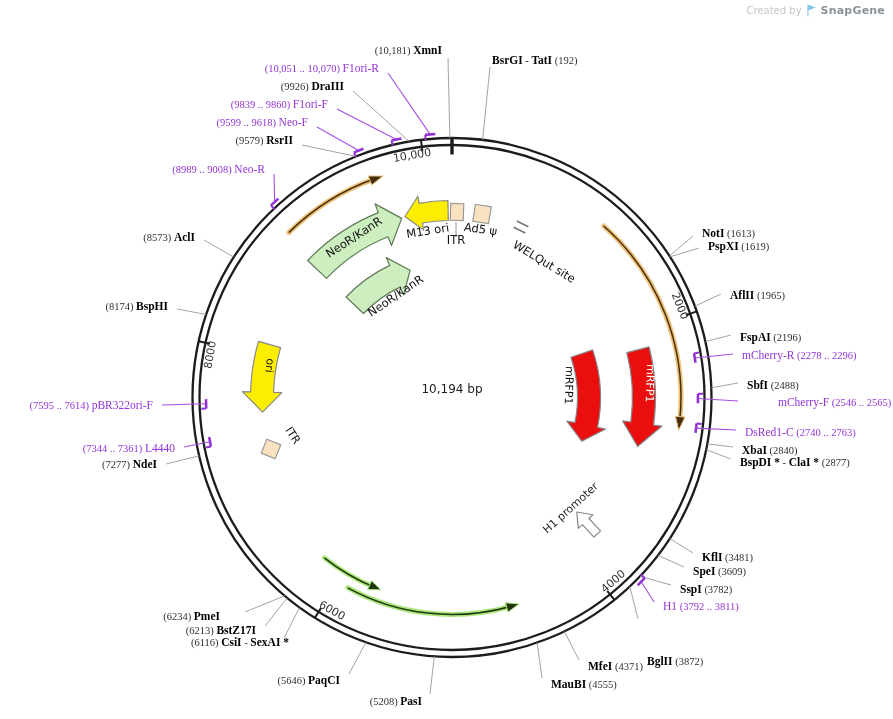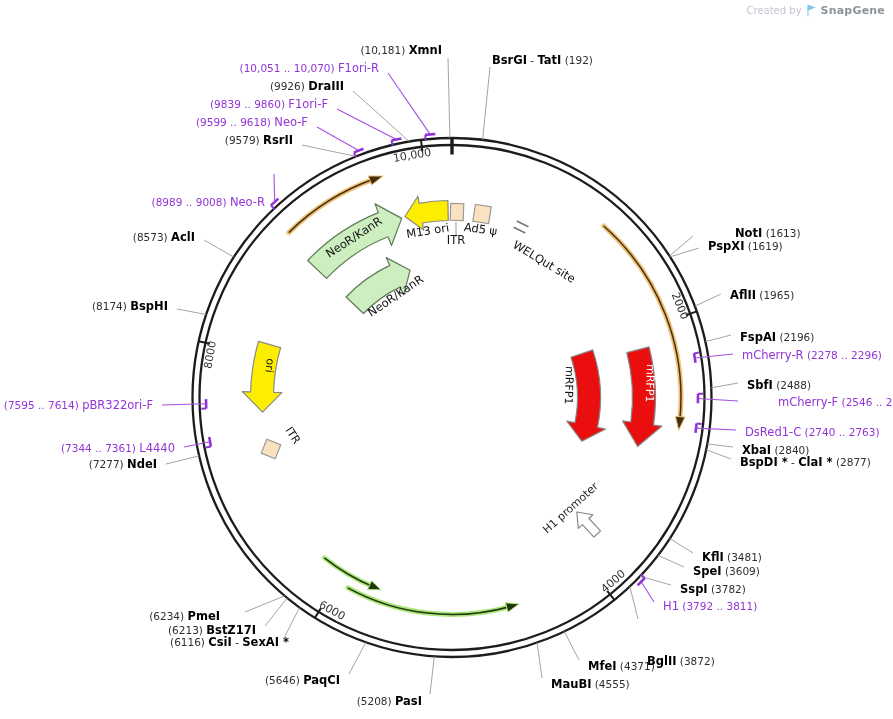--- a/index.html
+++ b/index.html
@@ -1,19 +1,19 @@
 <!DOCTYPE html>
 <html><head>
 <meta charset="utf-8">
 <style>
   html,body{margin:0;padding:0;background:#fff;}
   #screen{position:relative;width:893px;height:719px;background:#ffffff;overflow:hidden;
           font-family:"DejaVu Sans","Liberation Sans",sans-serif;}
   #map-svg{position:absolute;left:0;top:0;}
-  #labels{position:absolute;left:0;top:0;width:893px;height:584px;pointer-events:none;}
+  #labels{position:absolute;left:0;top:0;width:893px;height:584px;pointer-events:none;font-family:Liberation Serif, serif;}
   .maplabel{position:absolute;white-space:nowrap;font-size:10.5px;color:#2e2e2e;line-height:16px;pointer-events:auto;}
   .maplabel.a-end{transform:translateX(-100%);padding-right:6px;}
   .maplabel.a-start{padding-left:6px;}
   .maplabel .ename{font-weight:bold;font-size:11.5px;color:#000;}
   .maplabel .sep{font-weight:normal;color:#222;}
   .maplabel.primer{color:#9233d6;}
   .maplabel.primer .pname{font-size:11.5px;}
   .title-block{position:absolute;left:452px;top:381px;transform:translateX(-50%);text-align:center;}
   .title-name{font-weight:bold;font-size:13.5px;color:#000;}
   .title-bp{font-size:12px;color:#1c1c1c;margin-top:1px;}
@@ -151,34 +151,35 @@
       <div class="maplabel a-start" style="left: 641px; top: 617px; margin-top: 36px;"><span><span class="ename">BglII</span></span><span class="">  (3872)</span></div>
       <div class="maplabel a-start" style="left: 674px; top: 581px;"><span><span class="ename">SspI</span></span><span class="">  (3782)</span></div>
       <div class="maplabel a-start" style="left: 687px; top: 563px;"><span><span class="ename">SpeI</span></span><span class="">  (3609)</span></div>
       <div class="maplabel a-start" style="left: 696px; top: 549px;"><span><span class="ename">KflI</span></span><span class="">  (3481)</span></div>
       <div class="maplabel a-start" style="left: 734px; top: 454px;"><span><span class="ename">BspDI *</span><span class="sep"> - </span><span class="ename">ClaI *</span></span><span class="">  (2877)</span></div>
       <div class="maplabel a-start" style="left: 736px; top: 442px;"><span><span class="ename">XbaI</span></span><span class="">  (2840)</span></div>
       <div class="maplabel a-start" style="left: 741px; top: 377px;"><span><span class="ename">SbfI</span></span><span class="">  (2488)</span></div>
       <div class="maplabel a-start" style="left: 734px; top: 329px;"><span><span class="ename">FspAI</span></span><span class="">  (2196)</span></div>
       <div class="maplabel a-start" style="left: 724px; top: 287px;"><span><span class="ename">AflII</span></span><span class="">  (1965)</span></div>
       <div class="maplabel a-start" style="left: 702px; top: 238px;"><span><span class="ename">PspXI</span></span><span class="">  (1619)</span></div>
-      <div class="maplabel a-start" style="left: 696px; top: 225px; margin-left: 33px;"><span><span class="ename">NotI</span></span><span class="">  (1613)</span></div>
+      <div class="maplabel a-start" style="left: 696px; top: 225px;"><span><span class="ename">NotI</span></span><span class="">  (1613)</span></div>
       <div class="maplabel primer a-end" style="left: 385px; top: 60px;"><span class="">(10,051 .. 10,070) </span><span class="pname">F1ori-R</span></div>
       <div class="maplabel primer a-end" style="left: 334px; top: 96px;"><span class="">(9839 .. 9860) </span><span class="pname">F1ori-F</span></div>
       <div class="maplabel primer a-end" style="left: 314px; top: 114px;"><span class="">(9599 .. 9618) </span><span class="pname">Neo-F</span></div>
-      <div class="maplabel primer a-end" style="left: 271px; top: 161px; margin-top: 33px;"><span class="">(8989 .. 9008) </span><span class="pname">Neo-R</span></div>
+      <div class="maplabel primer a-end" style="left: 271px; top: 161px;"><span class="">(8989 .. 9008) </span><span class="pname">Neo-R</span></div>
       <div class="maplabel primer a-end" style="left: 159px; top: 397px;"><span class="">(7595 .. 7614) </span><span class="pname">pBR322ori-F</span></div>
       <div class="maplabel primer a-end" style="left: 181px; top: 440px;"><span class="">(7344 .. 7361) </span><span class="pname">L4440</span></div>
       <div class="maplabel primer a-start" style="left: 736px; top: 347px;"><span class="pname">mCherry-R</span><span class="">  (2278 .. 2296)</span></div>
       <div class="maplabel primer a-start" style="left: 772px; top: 394px;"><span class="pname">mCherry-F</span><span class="">  (2546 .. 2565)</span></div>
       <div class="maplabel primer a-start" style="left: 739px; top: 424px;"><span class="pname">DsRed1-C</span><span class="">  (2740 .. 2763)</span></div>
       <div class="maplabel primer a-start" style="left: 657px; top: 598px;"><span class="pname">H1</span><span class="">  (3792 .. 3811)</span></div>
     </div>
 
   <div class="title-block">
+    <div class="title-bp">10,194 bp</div>
   </div>
 
   <div class="credit">
     <span class="credit-prefix">Created by</span>
     <span style="display:inline-flex;">
       <svg width="11" height="13" viewBox="0 0 11 13">
         <rect x="1" y="0.5" width="1.8" height="12" rx="0.9" fill="#b3dcf2"></rect>
         <path d="M2.2 0.8 L9.6 3.4 L2.2 6.4 Z" fill="#7cc4ea"></path>
       </svg>
     </span>

